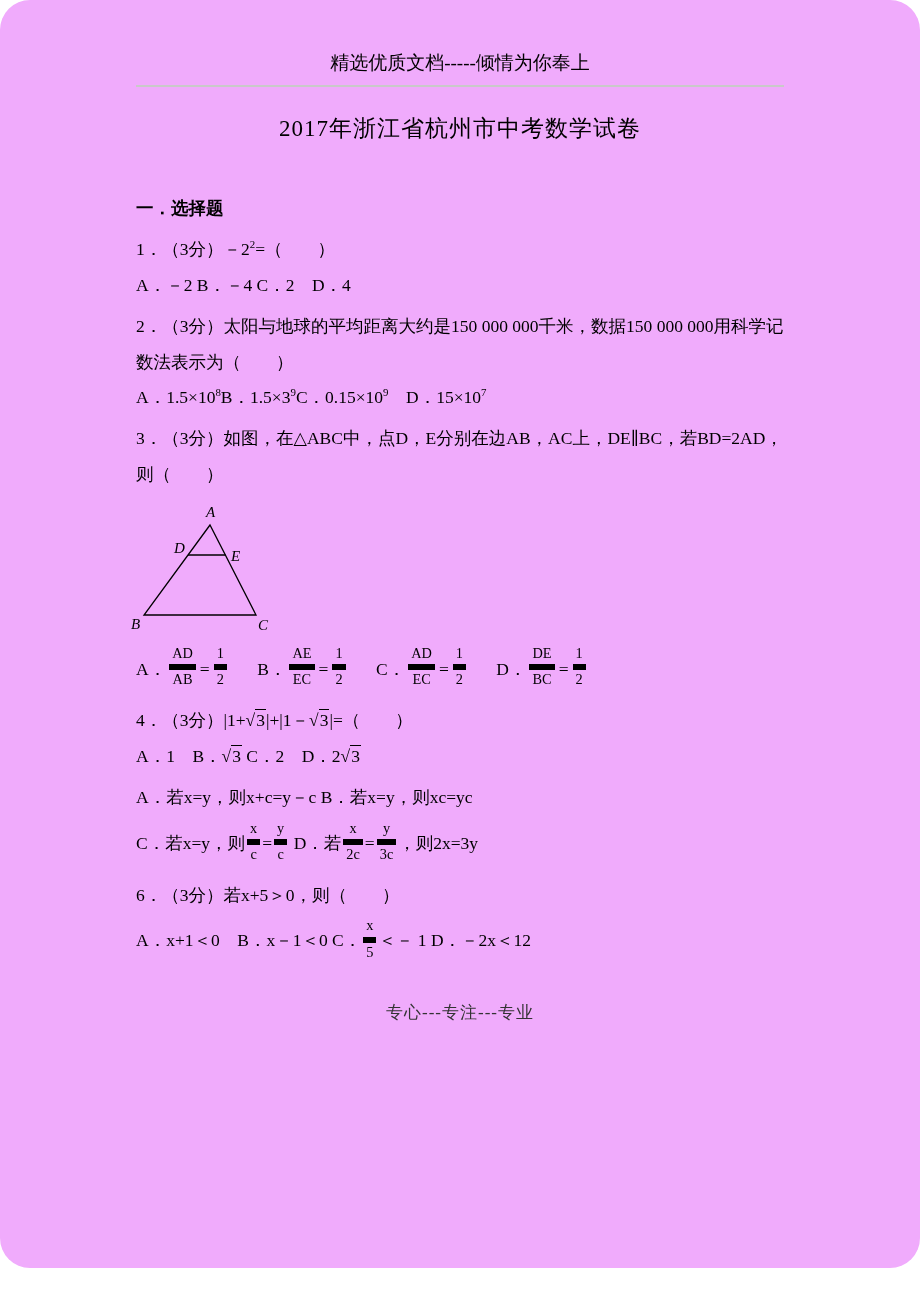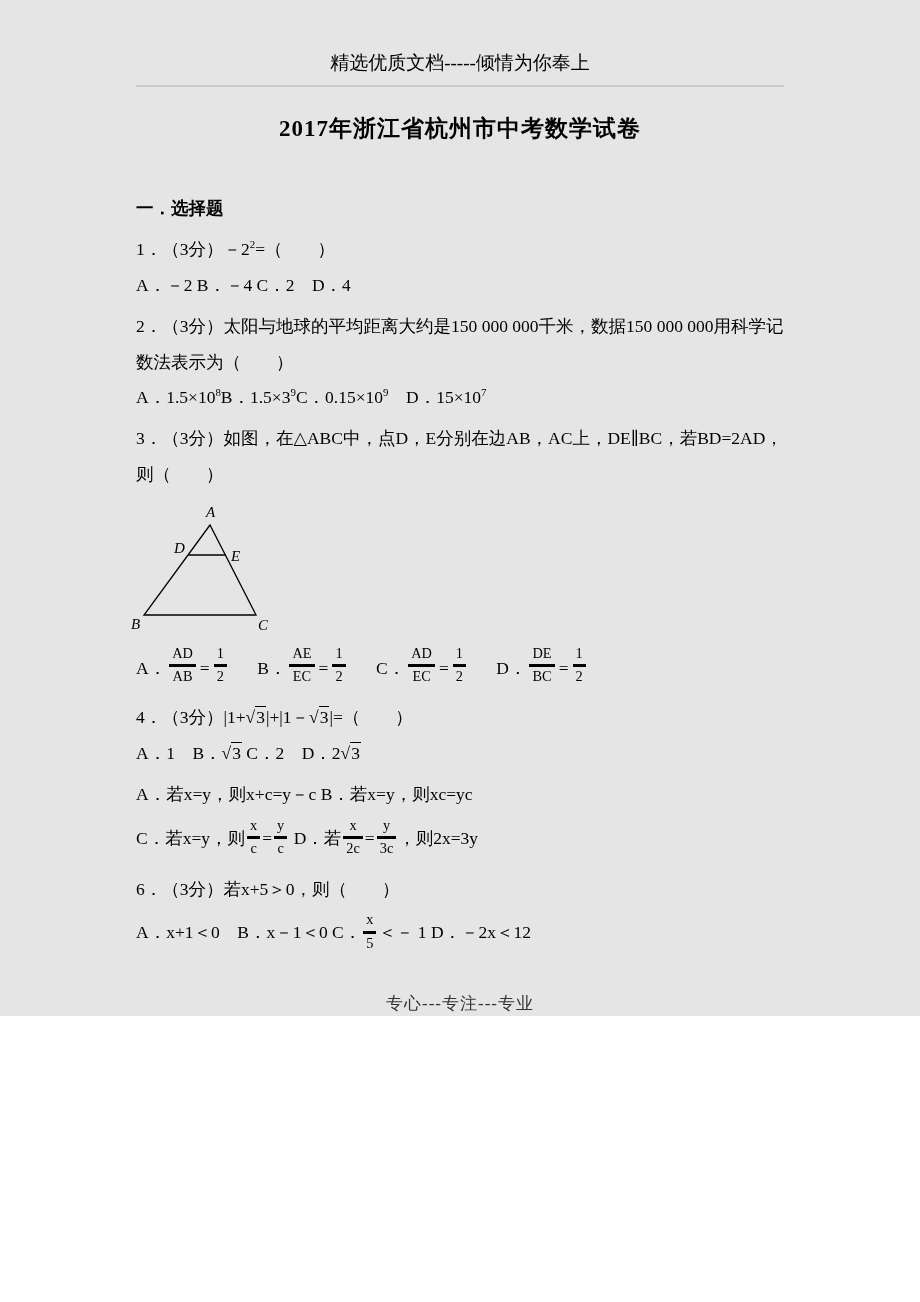--- a/index.html
+++ b/index.html
@@ -4,37 +4,38 @@
 <style>
   * { margin: 0; padding: 0; box-sizing: border-box; }
   html, body { background: #ffffff; }
   body {
     width: 920px;
     font-family: "Liberation Serif", "DejaVu Serif", serif;
     color: #000000;
   }
   .page {
     width: 920px;
-    height: 1016px;
+    height: 1268px;
     padding: 0 136px;
     position: relative;
     overflow: hidden;
-    background: #e5e5e5;
+    background: #f0abfc;
+    border-radius: 30px;
   }
   .header {
     padding-top: 50px;
     padding-bottom: 9px;
     text-align: center;
     font-size: 19px;
     border-bottom: 2px solid #c9c9c9;
   }
   .doc-title {
     text-align: center;
     font-size: 23px;
-    font-weight: bold;
+    font-weight: normal;
     margin-top: 26px;
     letter-spacing: 1px;
   }
   .content {
     margin-top: 44px;
     font-size: 17.5px;
     line-height: 2.05;
   }
   .section-heading { font-weight: bold; margin-top: 47px; }
   .qblock { margin-top: 5px; }
@@ -50,21 +51,21 @@
     vertical-align: middle;
     text-align: center;
     font-size: 0.82em;
     line-height: 1.15;
     margin: 0 2px;
     transform: translateY(-3px);
   }
   .frac .num {
     display: block;
     padding: 0 3px 3px 3px;
-    border-bottom: 3px solid #000000;
+    border-bottom: 6px solid #000000;
   }
   .frac .den { display: block; padding: 1px 3px 0 3px; }
   .frac-line { line-height: 1.4; padding: 7px 0; }
   .opt-group {
     display: inline-flex;
     align-items: center;
     margin-right: 24px;
   }
   .opt-group .letter { margin-right: 1px; }
   .opt-group .eq { margin: 0 2px; }

